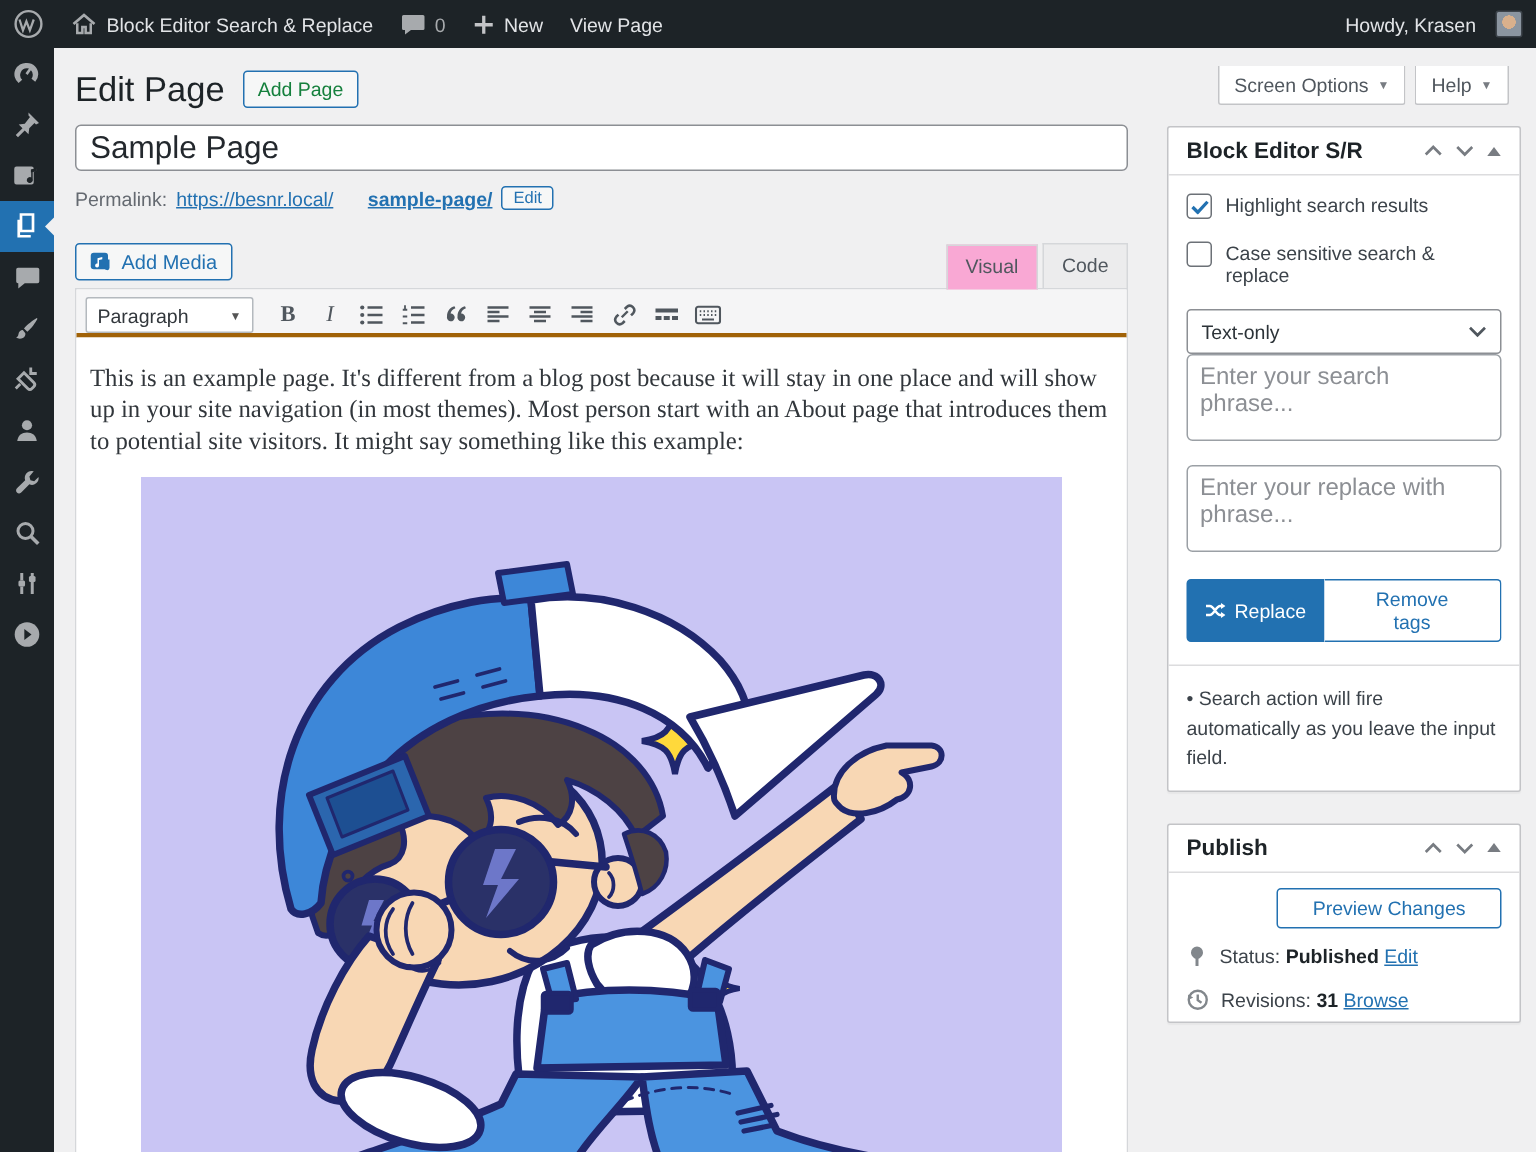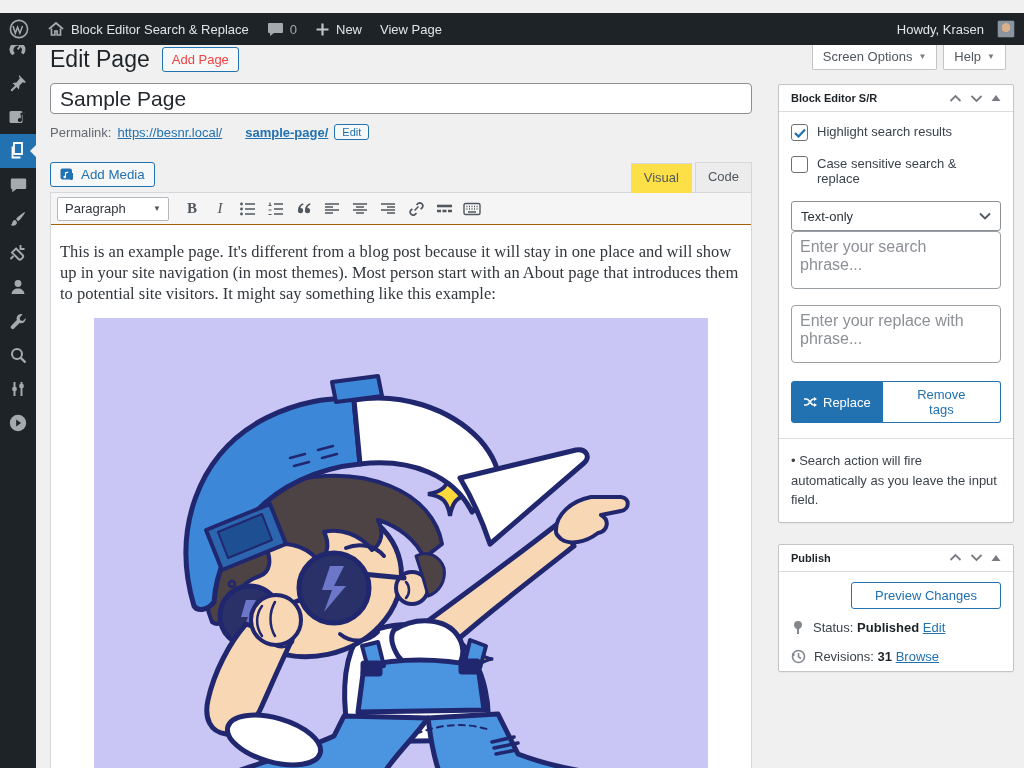--- a/index.html
+++ b/index.html
@@ -1,21 +1,21 @@
 <!DOCTYPE html>
 <html><head>
 <meta charset="utf-8">
 <style>
   * { margin:0; padding:0; box-sizing:border-box; }
   html,body { width:1024px; height:768px; overflow:hidden; background:#f0f0f1;
               font-family:"Liberation Sans", sans-serif; font-size:13px; color:#3c434a; }
   body { position:relative; }
 
   
-  .admin-bar { position:absolute; top:13px; left:0; width:1024px; height:32px; background:#1d2327;
+  .admin-bar { position:absolute; top:0; left:0; width:1024px; height:32px; background:#1d2327;
                display:flex; align-items:center; color:#e2e4e7; z-index:50; }
   .ab-item { display:flex; align-items:center; gap:6px; padding:0 9px; height:32px; cursor:pointer; }
   .ab-item svg { display:block; }
   .ab-icon { color:#a7aaad; }
   .ab-count { color:#a7aaad; }
   .ab-right { margin-left:auto; display:flex; align-items:center; }
   .avatar { width:18px; height:18px; border-radius:2px; margin-left:7px;
             background:radial-gradient(circle at 50% 42%, #d9b08c 0 36%, #8b95a0 37%);
             border:1px solid #3c434a; }
 
@@ -30,65 +30,65 @@
   
   .content { position:absolute; top:32px; left:36px; width:988px; height:736px; background:#f0f0f1; }
 
   .screen-meta { position:absolute; top:12px; right:18px; display:flex; gap:6px; z-index:10; }
   .meta-tab { background:#fff; border:1px solid #c3c4c7; border-top:none; border-radius:0 0 2px 2px;
               padding:5px 10px; color:#50575e; display:flex; align-items:center; gap:6px; cursor:pointer; }
   .meta-tab .caret { font-size:8px; color:#787c82; }
 
   .page-title-row { position:absolute; left:14px; top:13px; display:flex; align-items:center; gap:12px; }
   h1.page-title { font-size:23px; font-weight:400; color:#1d2327; line-height:1.3; }
-  .page-title-action { background:#f6f7f7; border:1px solid #2271b1; color:#ef4444; border-radius:3px;
+  .page-title-action { background:#f6f7f7; border:1px solid #2271b1; color:#15803d; border-radius:3px;
               padding:4px 9px; font-size:13px; cursor:pointer; }
 
   .title-input { position:absolute; left:14px; top:51px; width:702px; height:31px; background:#fff;
               border:1px solid #8c8f94; border-radius:4px; padding:2px 9px; font-size:21px; color:#23282d;
               font-family:"Liberation Sans", sans-serif; outline:none; }
 
   .permalink-row { position:absolute; left:14px; top:92px; display:flex; align-items:center; gap:6px; color:#646970; }
   .permalink-row a { color:#2271b1; text-decoration:underline; }
   .permalink-row a b { font-weight:700;padding-left:23px; }
   .button-small { background:#f6f7f7; border:1px solid #2271b1; color:#2271b1; border-radius:3px;
               font-size:11px; padding:1px 7px; cursor:pointer; }
 
   
   .editor { position:absolute; left:14px; top:126px; width:702px; }
   .editor-top { display:flex; justify-content:space-between; align-items:flex-end; height:34px; }
   .add-media-btn { background:#f6f7f7; border:1px solid #2271b1; color:#2271b1; border-radius:3px;
               padding:4px 9px; display:flex; align-items:center; gap:6px; cursor:pointer; margin-bottom:5px; }
   .editor-tabs { display:flex; }
   .ed-tab { padding:6px 12px 7px; border:1px solid #d5d7da; border-bottom:none; color:#50575e; cursor:pointer; }
-  .ed-tab.active { background:#fde047; position:relative; top:1px; padding-bottom:8px; }
+  .ed-tab.active { background:#f9a8d4; position:relative; top:1px; padding-bottom:8px; }
   .ed-tab.inactive { background:#ececed; margin-left:3px; }
   .editor-box { border:1px solid #d5d7da; background:#fff; }
-  .mce-toolbar { background:#f5f5f6; border-bottom:1px solid #a16207; height:32px; display:flex;
-              align-items:center; gap:2px; padding:0 6px; }
+  .mce-toolbar { background:#f5f5f6; border-bottom:3px solid #a16207; height:32px; display:flex;
+              align-items:flex-end; gap:2px; padding:0 6px; }
   .format-select { background:#fff; border:1px solid #b4b9be; border-radius:2px; height:24px; width:112px;
               display:flex; align-items:center; justify-content:space-between; padding:0 7px; color:#32373c;
               font-size:13px; cursor:pointer; margin-right:8px; }
   .format-select .caret { font-size:8px; color:#555; }
   .tb-btn { width:26px; height:24px; display:flex; align-items:center; justify-content:center; color:#50575e;
               cursor:pointer; border-radius:2px; }
   .tb-btn b { font-family:"Liberation Serif", serif; font-size:15px; }
   .tb-btn i { font-family:"Liberation Serif", serif; font-size:15px; }
   .mce-content { background:#fff; padding:10px 8px 0; min-height:640px; }
   .mce-content p { font-family:"Liberation Serif", serif; font-size:16.5px; line-height:21px; color:#32373c;
               margin:6px 1px 14px; }
   .content-image { display:block; margin:0 auto; width:614px; height:455px; cursor:pointer; }
 
   
   .right-col { position:absolute; left:742px; top:52px; width:236px; }
   .postbox { background:#fff; border:1px solid #c3c4c7; border-radius:2px; box-shadow:0 1px 1px rgba(0,0,0,.04); }
   .postbox + .postbox { margin-top:21px; }
   .postbox-header { display:flex; align-items:center; justify-content:space-between; padding:7px 12px;
               border-bottom:1px solid #dcdcde; }
-  .postbox-header h2 { font-size:11px; font-weight:700; color:#1d2327;text-align:center; }
+  .postbox-header h2 { font-size:15px; font-weight:700; color:#1d2327;text-align:center; }
   .handle-actions { display:flex; align-items:center; gap:8px; color:#787c82; }
   .handle-actions span { cursor:pointer; display:flex; }
   .inside { padding:12px; }
   .sr-desc { line-height:1.55; color:#3c434a; margin-bottom:14px; }
   .check-row { display:flex; align-items:flex-start; gap:9px; margin-bottom:15px; cursor:pointer; }
   .wp-check { width:17px; height:17px; border:1px solid #6c7177; border-radius:3px; background:#fff;
               display:flex; align-items:center; justify-content:center; flex:none; }
   .wp-check svg { display:block; }
   .mode-select { height:30px; border:1px solid #8c8f94; border-radius:3px; background:#fff; color:#2c3338;
               display:flex; align-items:center; justify-content:space-between; padding:0 9px; cursor:pointer;

